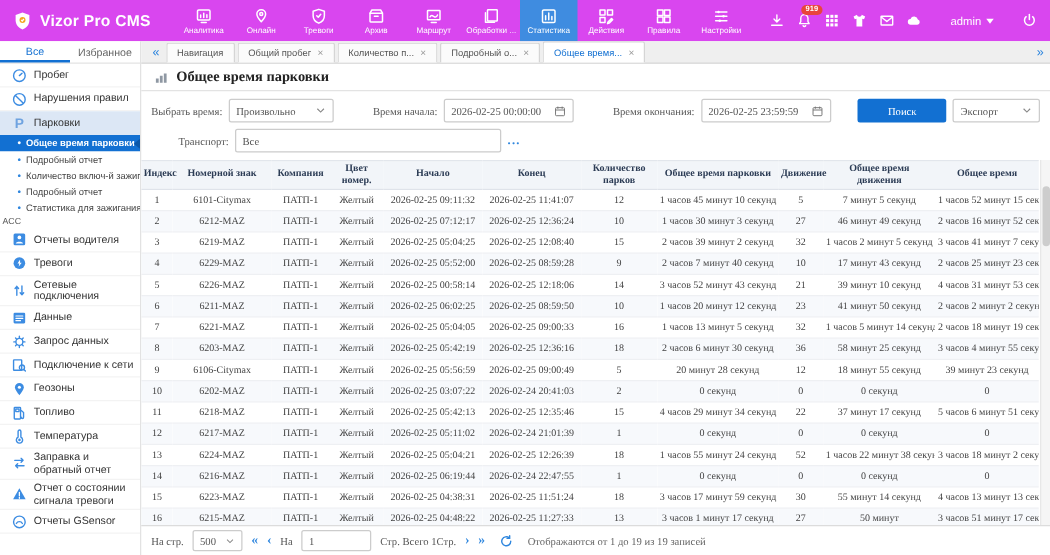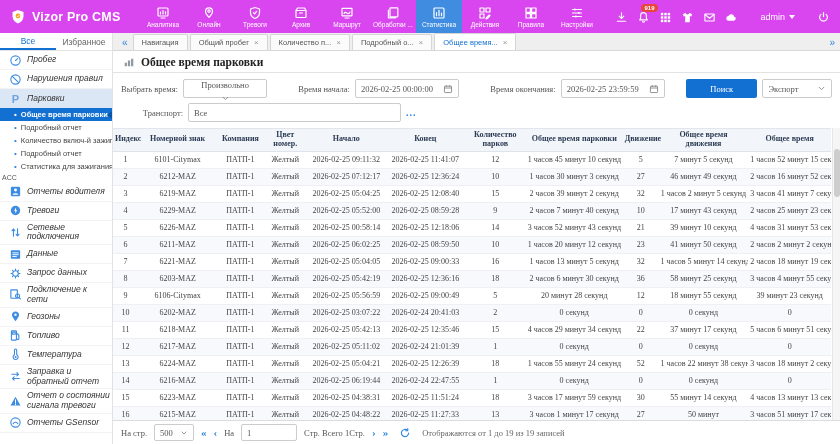--- a/index.html
+++ b/index.html
@@ -32,21 +32,21 @@
   .main{flex:1;display:flex;flex-direction:column;min-width:0;}
 
   
   .side-tabs{height:18px;display:flex;border-bottom:1px solid #e4e4e4;}
   .side-tab{flex:1;display:flex;align-items:center;justify-content:center;font-size:8.5px;color:#666;cursor:pointer;}
   .side-tab.active{color:#1270d2;border-bottom:2px solid #1270d2;}
   .side-item{min-height:19px;display:flex;align-items:center;gap:5px;padding:2px 2px 2px 9px;
              font-size:8.5px;color:#333;border-bottom:1px solid #f3f3f3;cursor:pointer;}
   .side-item .icn{width:13px;height:13px;color:#3c8ce2;flex:none;}
   .side-item.parent-open{background:#dce7f5;border-bottom:none;}
-  .s-lbl{line-height:1.15;font-style:italic;}
+  .s-lbl{line-height:1.15;}
   .p-ic{width:13px;height:13px;color:#6fa3e0;font-weight:bold;font-size:11px;display:inline-flex;align-items:center;justify-content:center;}
   .side-sub-item{height:13px;display:flex;align-items:center;gap:4px;padding-left:14px;
                  font-size:7.5px;color:#444;white-space:nowrap;cursor:pointer;position:relative;}
   .side-sub-item .bullet{color:#2e86de;font-size:8px;line-height:1;}
   .side-sub-item.active{background:#1270d2;color:#fff;font-weight:bold;}
   .side-sub-item.active .bullet{color:#fff;}
   .side-sub-item.active::after{content:"";position:absolute;right:0;top:2.5px;
       border-top:4px solid transparent;border-bottom:4px solid transparent;border-right:5px solid #0a57a8;}
   .side-plain{font-size:7px;color:#555;padding:1px 0 1px 2px;line-height:1.1;}
 
@@ -66,21 +66,21 @@
              font-weight:bold;font-size:11.5px;color:#222;}
   .filters{padding:6px 8px 4px;font-family:"Liberation Serif",serif;font-size:8.5px;color:#555;}
   .frow{display:flex;align-items:center;gap:5px;}
   .frow + .frow{margin-top:5px;}
   .flabel{text-align:right;white-space:nowrap;}
   .flabel.w1{width:62px;}
   .fbox{border:1px solid #ccc;border-radius:2px;height:19px;display:flex;align-items:center;
         padding:0 5px;background:#fff;gap:4px;color:#555;}
   .fbox input{border:none;outline:none;font-family:"Liberation Serif",serif;font-size:8.5px;color:#555;
               width:100%;background:transparent;padding:0;}
-  .sel-time{width:95px;justify-content:space-between;cursor:pointer;flex-direction:column;}
+  .sel-time{width:95px;justify-content:space-between;cursor:pointer;}
   .date-box{width:118px;}
   .transport-box{width:213px;}
   .chev{width:9px;height:9px;color:#888;flex:none;}
   .cal{width:10px;height:10px;color:#777;flex:none;cursor:pointer;}
   .search-btn{background:#1270d2;color:#fff;border:none;width:80px;height:19px;border-radius:2px;
               font-family:"Liberation Serif",serif;font-size:8.5px;margin-left:16px;cursor:pointer;}
   .export-box{width:78px;justify-content:space-between;cursor:pointer;}
   .more-dots{color:#2e86de;font-weight:bold;font-size:10px;letter-spacing:1px;cursor:pointer;}
 
   

